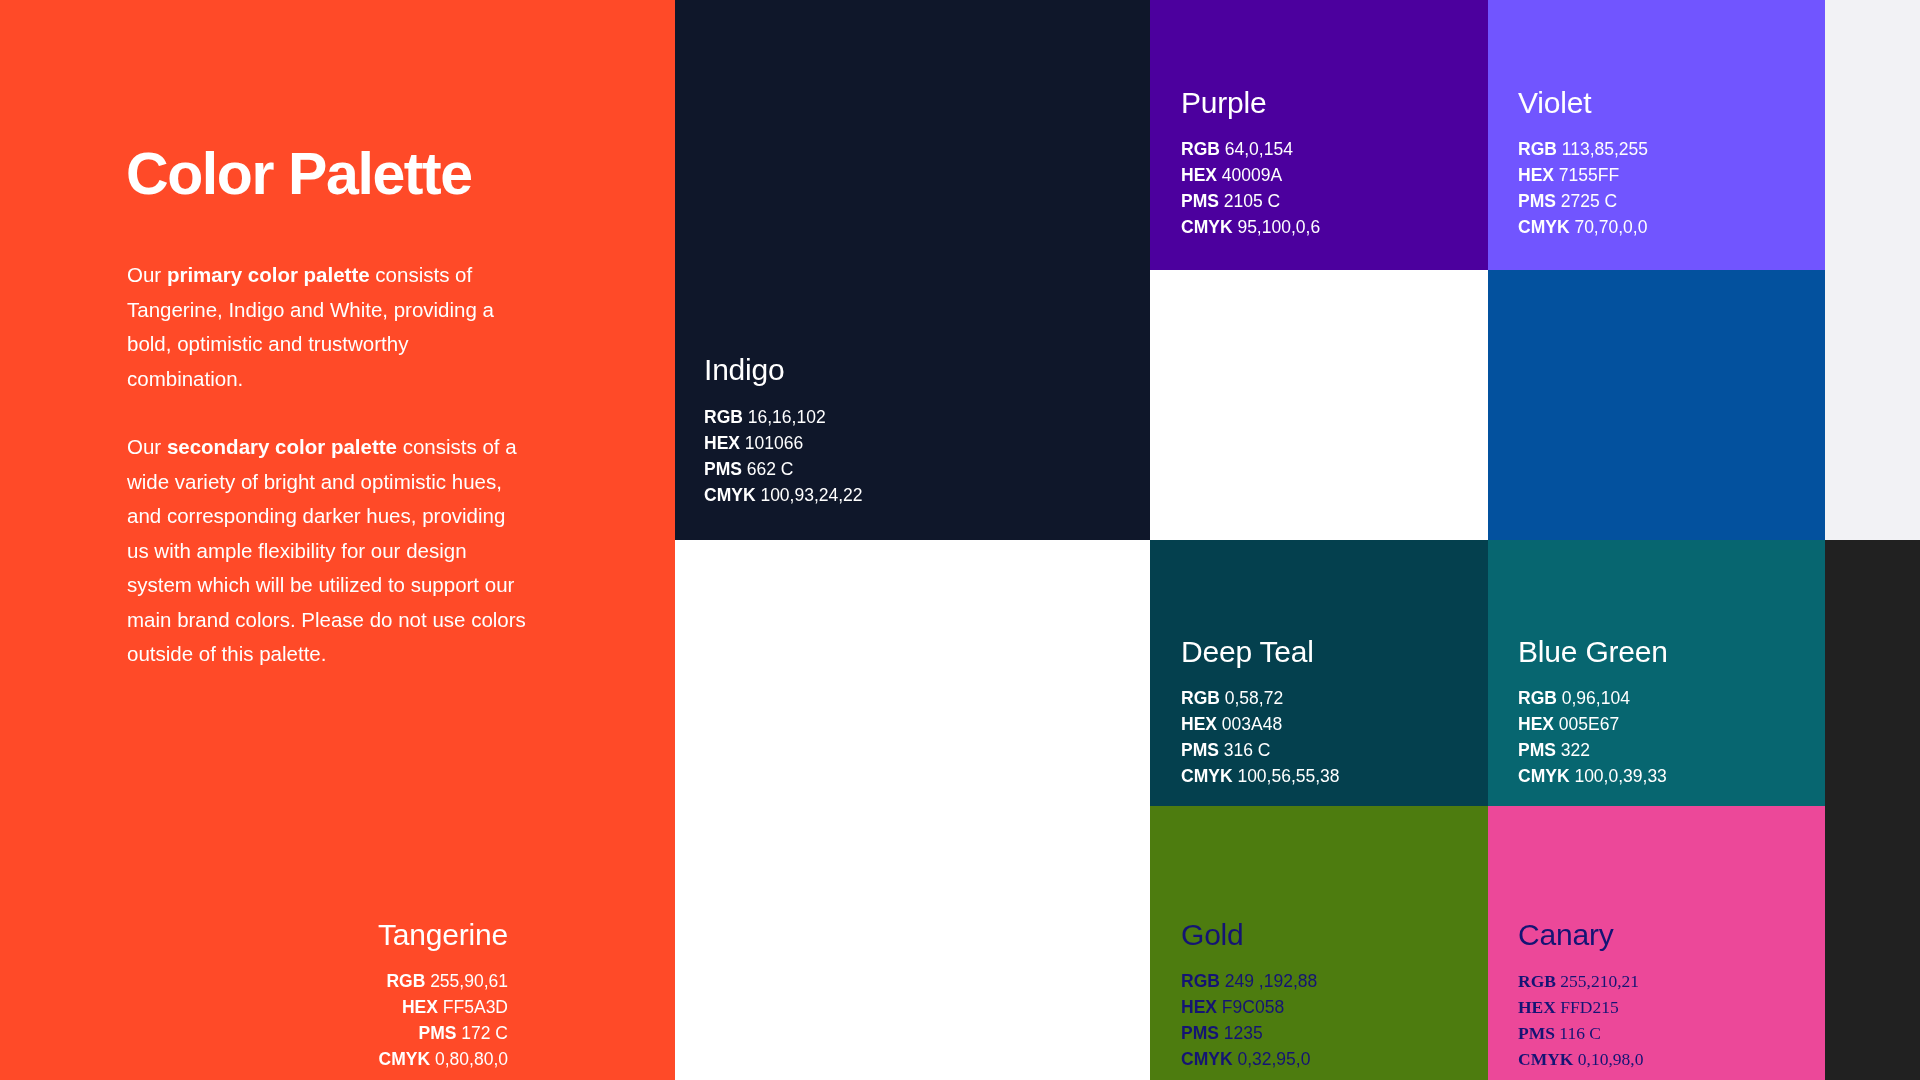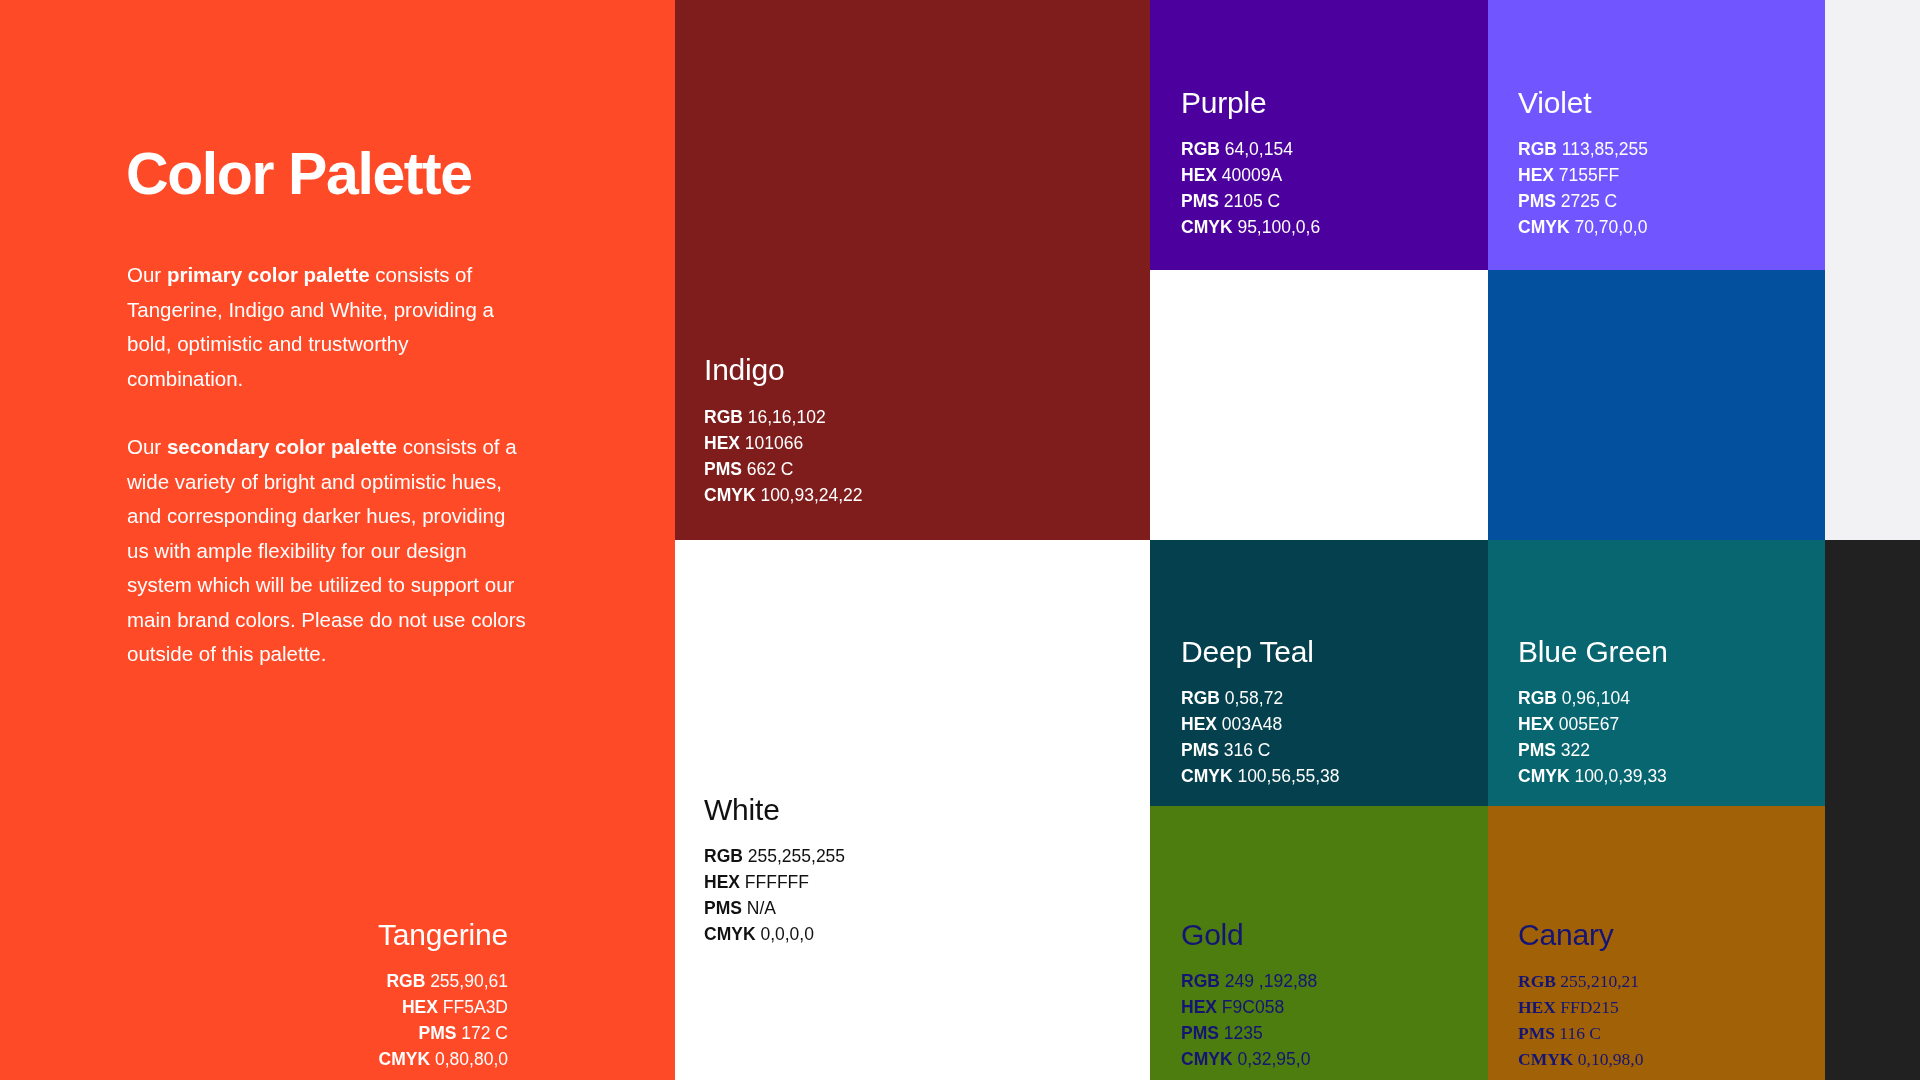--- a/index.html
+++ b/index.html
@@ -102,21 +102,21 @@
   <div class="edge edge-bottom" style="background: rgb(33, 33, 33);"></div>
 
   <div class="intro-panel" style="background: rgb(255, 74, 40);">
     <div class="intro-title">Color Palette</div>
     <div class="intro-body">
       <p><span>Our </span><b>primary color palette</b><span> consists of Tangerine, Indigo and White, providing a bold, optimistic and trustworthy combination.</span></p>
       <p><span>Our </span><b>secondary color palette</b><span> consists of a wide variety of bright and optimistic hues, and corresponding darker hues, providing us with ample flexibility for our design system which will be utilized to support our main brand colors. Please do not use colors outside of this palette.</span></p>
     </div>
   </div>
 
-  <div class="sw" id="sw-indigo" style="background: #7f1d1d;">
+  <div class="sw" id="sw-indigo" style="background: #0f172a;">
     <div class="name" style="color: rgb(255, 255, 255);">Indigo</div>
     <div class="specs" style="color: rgb(255, 255, 255);">
       <div class="row"><span class="k">RGB</span> <span class="v">16,16,102</span></div>
       <div class="row"><span class="k">HEX</span> <span class="v">101066</span></div>
       <div class="row"><span class="k">PMS</span> <span class="v">662 C</span></div>
       <div class="row"><span class="k">CMYK</span> <span class="v">100,93,24,22</span></div>
     </div>
   </div>
 
   <div class="sw" id="sw-purple" style="background: rgb(76, 0, 158);">
@@ -167,41 +167,32 @@
   <div class="sw" id="sw-tangerine">
     <div class="name" style="color: rgb(255, 255, 255);">Tangerine</div>
     <div class="specs" style="color: rgb(255, 255, 255);">
       <div class="row"><span class="k">RGB</span> <span class="v">255,90,61</span></div>
       <div class="row"><span class="k">HEX</span> <span class="v">FF5A3D</span></div>
       <div class="row"><span class="k">PMS</span> <span class="v">172 C</span></div>
       <div class="row"><span class="k">CMYK</span> <span class="v">0,80,80,0</span></div>
     </div>
   </div>
 
-  <div class="sw" id="sw-white" style="background: rgb(255, 255, 255);">
-    <div class="name" style="color: rgb(17, 17, 17);">White</div>
-    <div class="specs" style="color: rgb(17, 17, 17);">
-      <div class="row"><span class="k">RGB</span> <span class="v">255,255,255</span></div>
-      <div class="row"><span class="k">HEX</span> <span class="v">FFFFFF</span></div>
-      <div class="row"><span class="k">PMS</span> <span class="v">N/A</span></div>
-      <div class="row"><span class="k">CMYK</span> <span class="v">0,0,0,0</span></div>
-    </div>
-  </div>
 
   <div class="sw" id="sw-gold" style="background: #4d7c0f;">
     <div class="name" style="color: rgb(20, 20, 116);">Gold</div>
     <div class="specs" style="color: rgb(20, 20, 116);">
       <div class="row"><span class="k">RGB</span> <span class="v">249 ,192,88</span></div>
       <div class="row"><span class="k">HEX</span> <span class="v">F9C058</span></div>
       <div class="row"><span class="k">PMS</span> <span class="v">1235</span></div>
       <div class="row"><span class="k">CMYK</span> <span class="v">0,32,95,0</span></div>
     </div>
   </div>
 
-  <div class="sw" id="sw-canary" style="background: #a16207;">
+  <div class="sw" id="sw-canary" style="background: #ec4899;">
     <div class="name" style="color: rgb(20, 20, 116);">Canary</div>
     <div class="specs" style="color: rgb(20, 20, 116); font-family: Liberation Serif, serif;">
       <div class="row"><span class="k">RGB</span> <span class="v">255,210,21</span></div>
       <div class="row"><span class="k">HEX</span> <span class="v">FFD215</span></div>
       <div class="row"><span class="k">PMS</span> <span class="v">116 C</span></div>
       <div class="row"><span class="k">CMYK</span> <span class="v">0,10,98,0</span></div>
     </div>
   </div>
 
 </div>

